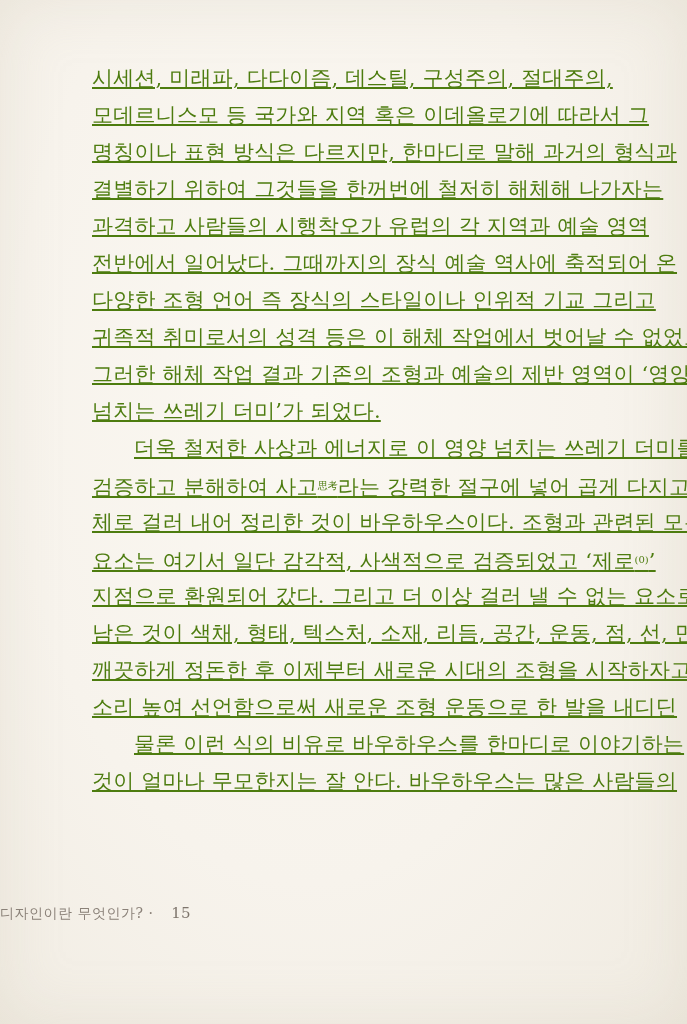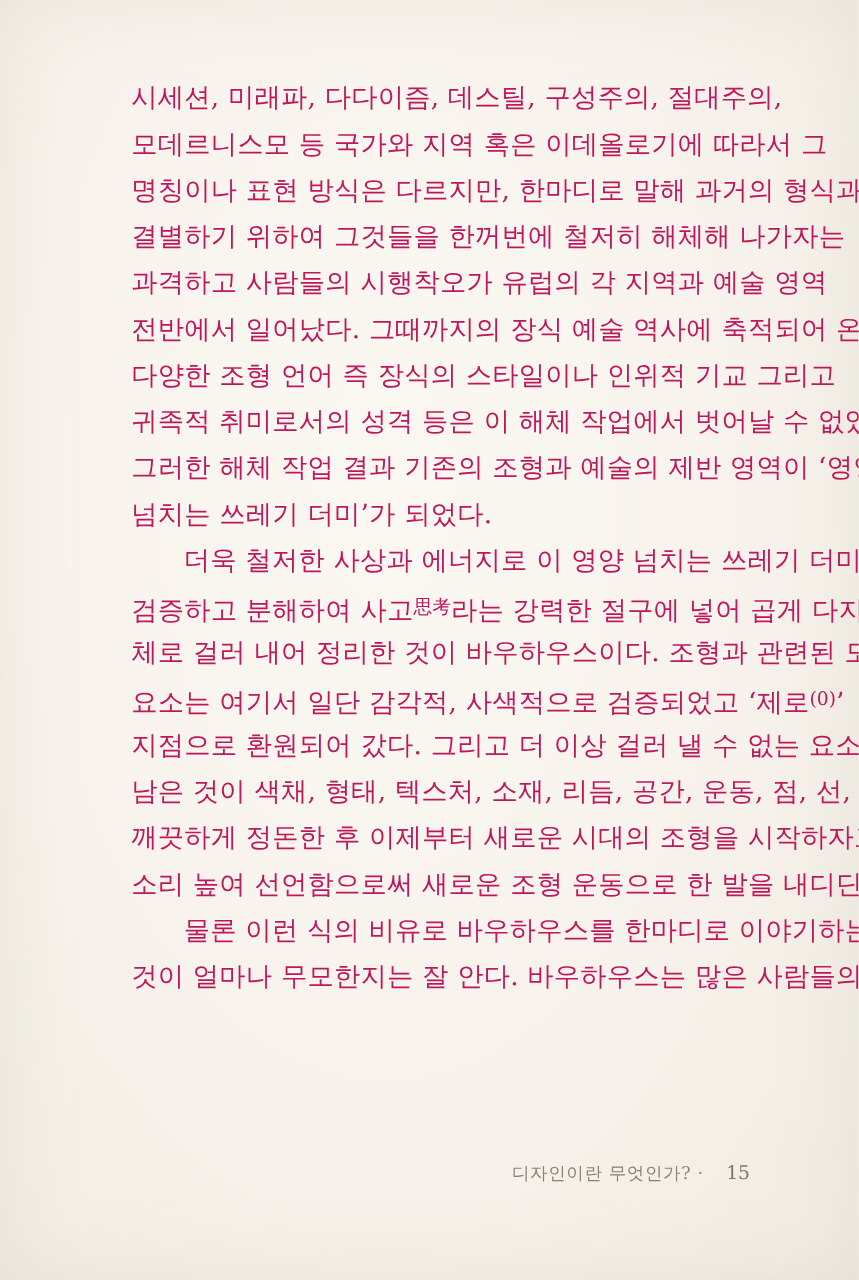--- a/index.html
+++ b/index.html
@@ -14,46 +14,47 @@
     font-family: "DejaVu Serif", serif;
     background: radial-gradient(ellipse at 45% 38%, #fbf8f2 0%, #f7f3ec 55%, #f0ebe1 100%);
   }
   .page-surface {
     position: absolute;
     inset: 0;
     box-shadow: inset 0 0 60px rgba(205,195,175,0.25);
   }
   .body-text {
     position: absolute;
-    left: 105px;
+    left: 92px;
     top: 60px;
     width: 514px;
-    color: #be185d;
+    color: #4d7c0f;
     font-size: 21px;
     line-height: 37px;
     letter-spacing: 0.2px;
+    text-decoration: underline;
   }
   .line {
     white-space: nowrap;
     height: 37px;
   }
   .line.indent {
     padding-left: 42px;
   }
   .seg-sup {
-    font-size: 15px;
+    font-size: 10px;
     vertical-align: 5px;
     letter-spacing: 0;
   }
   .footer {
     position: absolute;
-    top: 928px;
+    top: 903px;
     left: 0;
     width: 600px;
-    text-align: right;
+    text-align: left;
     color: #8a8178;
   }
   .footer-title {
     font-size: 14px;
     letter-spacing: 0.5px;
   }
   .footer-page {
     font-size: 15px;
     margin-left: 18px;
     color: #7e756c;

